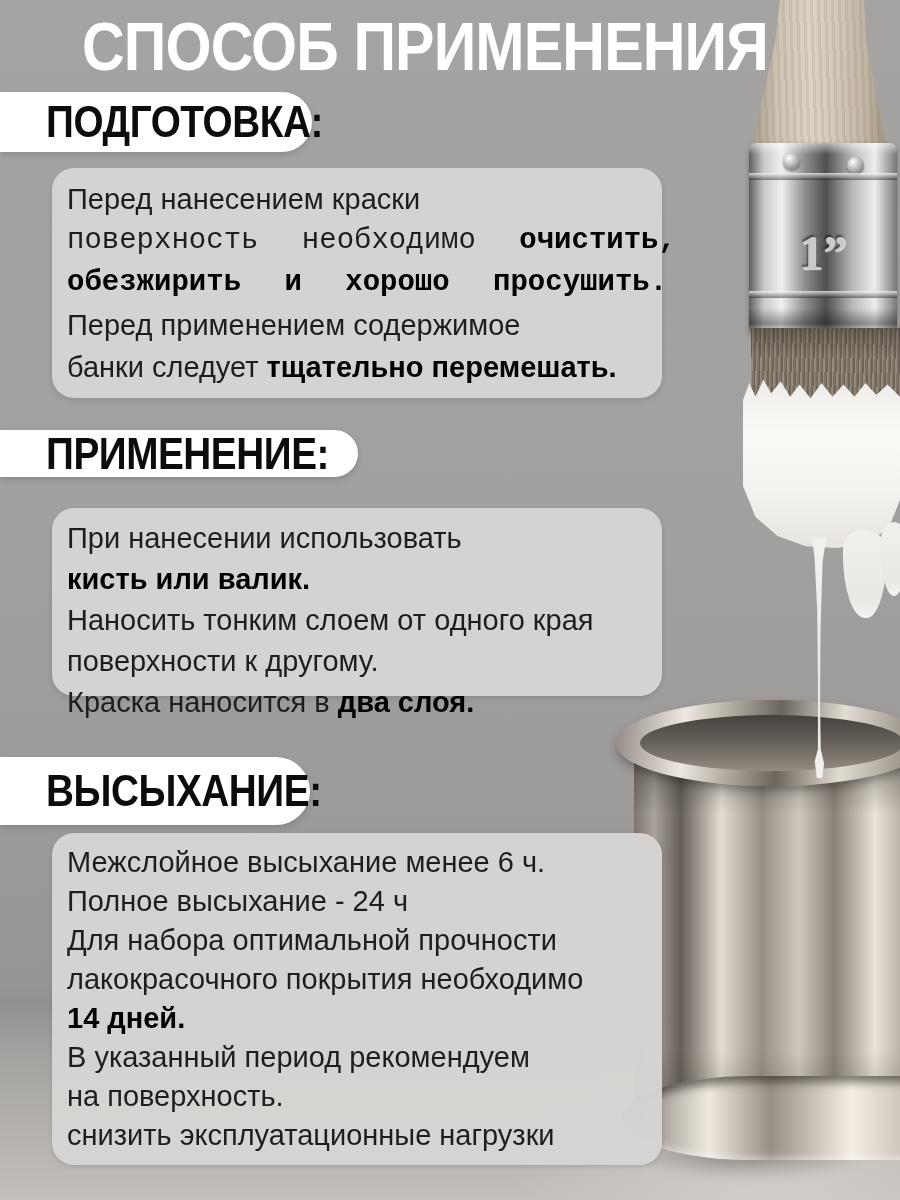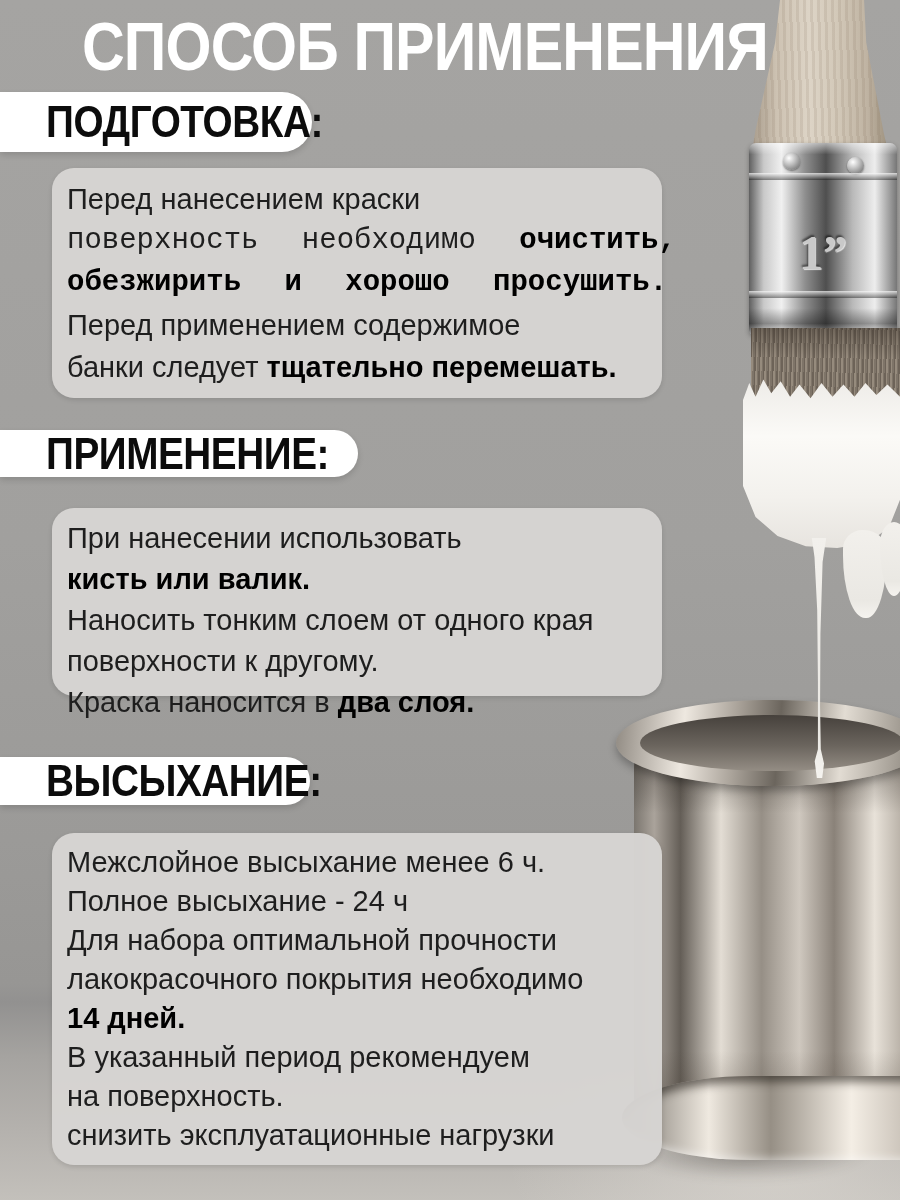--- a/index.html
+++ b/index.html
@@ -135,21 +135,21 @@
   .pill {
     position: absolute; z-index: 2; left: 0;
     display: flex; align-items: center;
     background: #ffffff;
     border-radius: 0 34px 34px 0;
     padding-left: 46px; box-sizing: border-box;
     box-shadow: 0 3px 6px rgba(0,0,0,.14);
   }
   .pill-1 { top: 92px;  width: 312px; height: 60px; }
   .pill-2 { top: 430px; width: 358px; height: 47px; }
-  .pill-3 { top: 757px; width: 310px; height: 48px; }
+  .pill-3 { top: 757px; width: 310px; height: 68px; }
   .pill .pill-label {
     font-size: 45px; font-weight: bold; color: #0c0c0c;
     white-space: nowrap; letter-spacing: -0.5px;
     transform: scaleX(.86); transform-origin: 0 50%;
   }
   .panel {
     position: absolute; z-index: 2; left: 20px; width: 610px;
     box-sizing: border-box;
     background: rgba(215,213,211,.97);
     border-radius: 22px;

